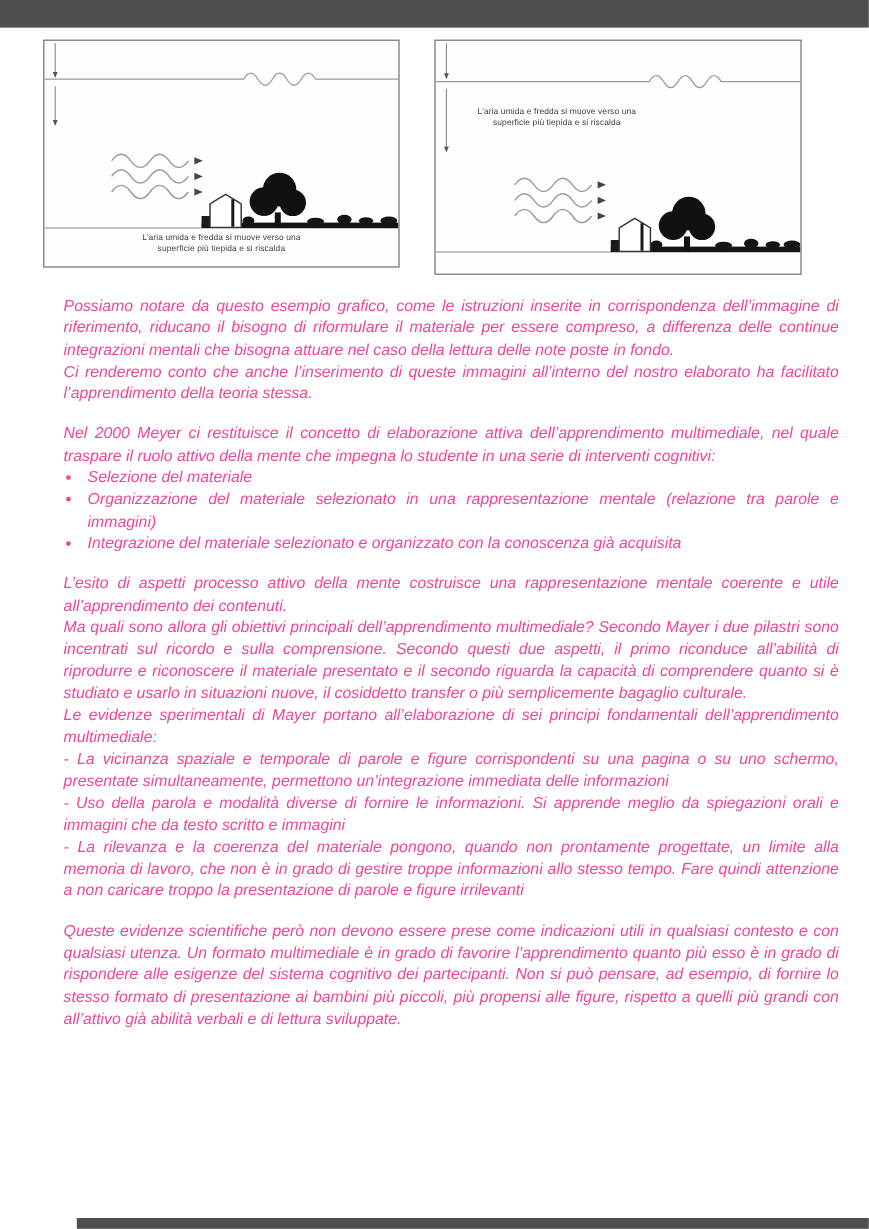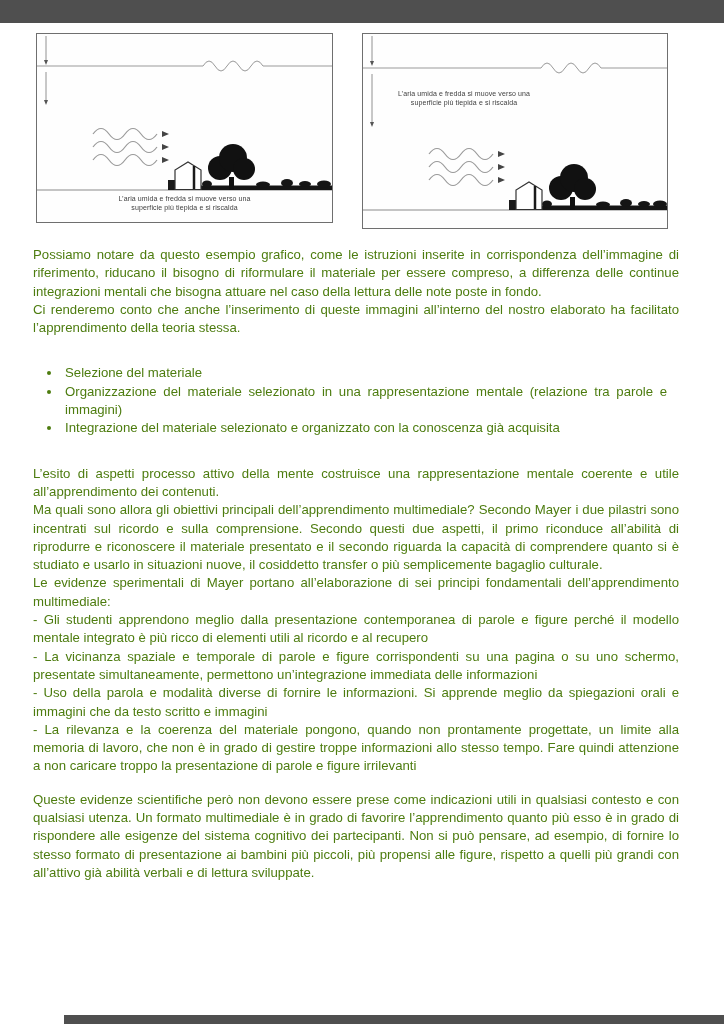--- a/index.html
+++ b/index.html
@@ -15,26 +15,26 @@
   .fig-right{left:362px;top:33px;width:304px;height:194px;}
   .fig svg{position:absolute;left:0;top:0;}
   .cap{
     position:absolute;font-size:7px;line-height:9px;color:#3d3d3d;
     text-align:center;white-space:pre-line;letter-spacing:.1px;
   }
   .cap-left{left:0;right:0;top:160px;}
   .cap-right{left:16px;width:170px;top:55px;}
 
   main{
-    position:absolute;top:246px;left:33px;width:646px;
-    color:#4d7c0f;font-size:13.2px;line-height:18.3px;text-align:justify;
+    position:absolute;top:246px;left:53px;width:646px;
+    color:#ec4899;font-size:13.2px;line-height:18.3px;text-align:justify;font-style:italic;
   }
   main p{margin:0;}
   .gap{height:15px;}
-  main ul{margin:12px;padding-left:17px;}
+  main ul{margin:0;padding-left:17px;}
   main li{padding-left:3px;}
 </style>
 </head>
 <body>
 
 <div class="top-bar"></div>
 
 <figure class="fig fig-left">
   <svg width="295" height="188" viewBox="0 0 295 188">
     <line x1="9" y1="2" x2="9" y2="26" stroke="#777" stroke-width="0.8"></line>
@@ -98,30 +98,30 @@
     <rect x="207" y="163" width="5" height="13" fill="#111"></rect>
   </svg>
   <figcaption class="cap cap-right">L’aria umida e fredda si muove verso una
 superficie più tiepida e si riscalda</figcaption>
 </figure>
 
 <main>
   <p>Possiamo notare da questo esempio grafico, come le istruzioni inserite in corrispondenza dell’immagine di riferimento, riducano il bisogno di riformulare il materiale per essere compreso, a differenza delle continue integrazioni mentali che bisogna attuare nel caso della lettura delle note poste in fondo.</p>
   <p>Ci renderemo conto che anche l’inserimento di queste immagini all’interno del nostro elaborato ha facilitato l’apprendimento della teoria stessa.</p>
   <div class="gap"></div>
+  <p>Nel 2000 Meyer ci restituisce il concetto di elaborazione attiva dell’apprendimento multimediale, nel quale traspare il ruolo attivo della mente che impegna lo studente in una serie di interventi cognitivi:</p>
   <ul>
     <li>Selezione del materiale</li>
     <li>Organizzazione del materiale selezionato in una rappresentazione mentale (relazione tra parole e immagini)</li>
     <li>Integrazione del materiale selezionato e organizzato con la conoscenza già acquisita</li>
   </ul>
   <div class="gap"></div>
   <p>L’esito di aspetti processo attivo della mente costruisce una rappresentazione mentale coerente e utile all’apprendimento dei contenuti.</p>
   <p>Ma quali sono allora gli obiettivi principali dell’apprendimento multimediale? Secondo Mayer i due pilastri sono incentrati sul ricordo e sulla comprensione. Secondo questi due aspetti, il primo riconduce all’abilità di riprodurre e riconoscere il materiale presentato e il secondo riguarda la capacità di comprendere quanto si è studiato e usarlo in situazioni nuove, il cosiddetto transfer o più semplicemente bagaglio culturale.</p>
   <p>Le evidenze sperimentali di Mayer portano all’elaborazione di sei principi fondamentali dell’apprendimento multimediale:</p>
-  <p>- Gli studenti apprendono meglio dalla presentazione contemporanea di parole e figure perché il modello mentale integrato è più ricco di elementi utili al ricordo e al recupero</p>
   <p>- La vicinanza spaziale e temporale di parole e figure corrispondenti su una pagina o su uno schermo, presentate simultaneamente, permettono un’integrazione immediata delle informazioni</p>
   <p>- Uso della parola e modalità diverse di fornire le informazioni. Si apprende meglio da spiegazioni orali e immagini che da testo scritto e immagini</p>
   <p>- La rilevanza e la coerenza del materiale pongono, quando non prontamente progettate, un limite alla memoria di lavoro, che non è in grado di gestire troppe informazioni allo stesso tempo. Fare quindi attenzione a non caricare troppo la presentazione di parole e figure irrilevanti</p>
   <div class="gap"></div>
   <p>Queste evidenze scientifiche però non devono essere prese come indicazioni utili in qualsiasi contesto e con qualsiasi utenza. Un formato multimediale è in grado di favorire l’apprendimento quanto più esso è in grado di rispondere alle esigenze del sistema cognitivo dei partecipanti. Non si può pensare, ad esempio, di fornire lo stesso formato di presentazione ai bambini più piccoli, più propensi alle figure, rispetto a quelli più grandi con all’attivo già abilità verbali e di lettura sviluppate.</p>
 </main>
 
 <div class="bottom-bar"></div>
 
 </body></html>

